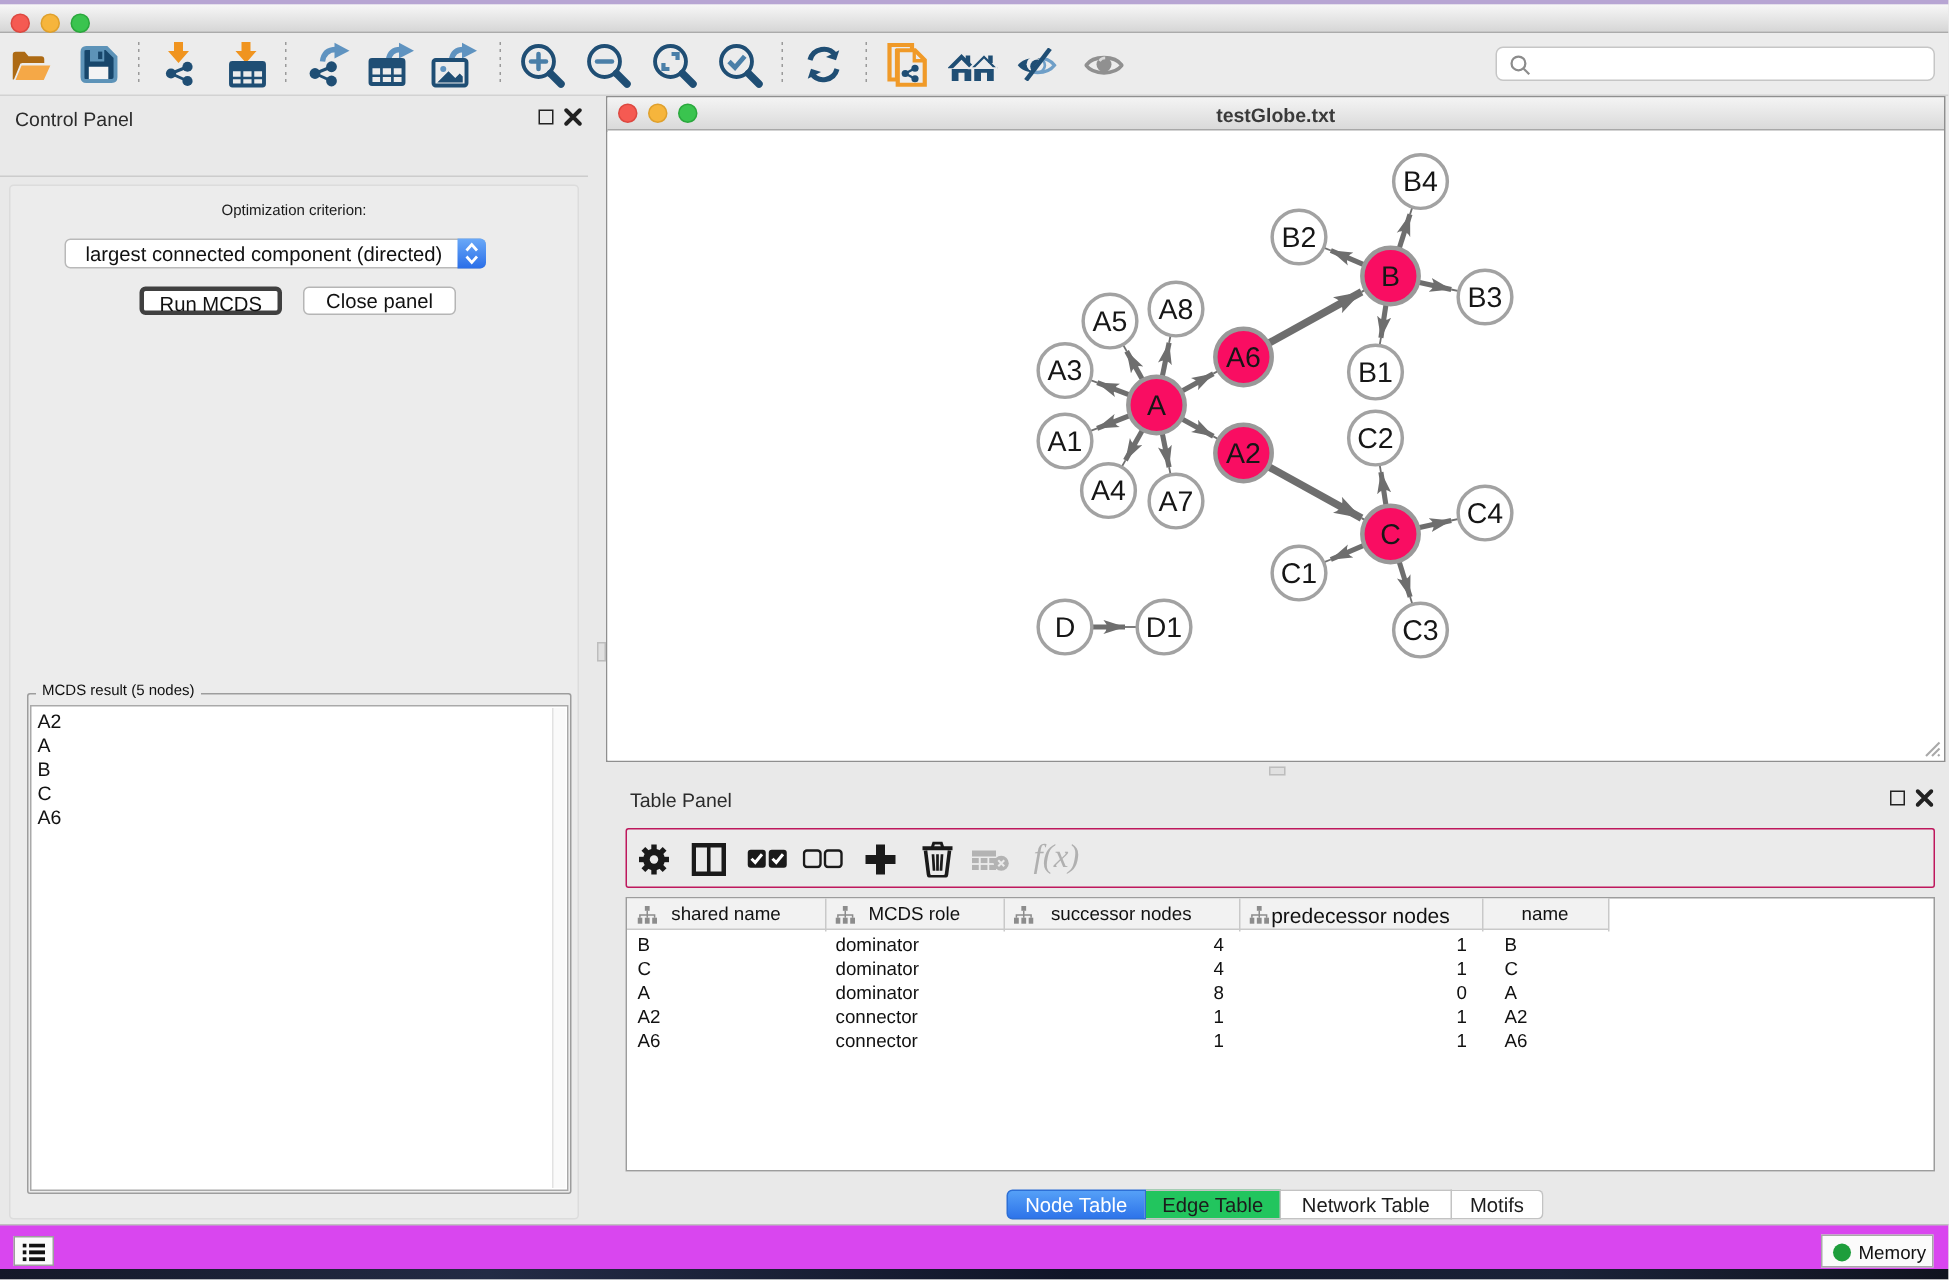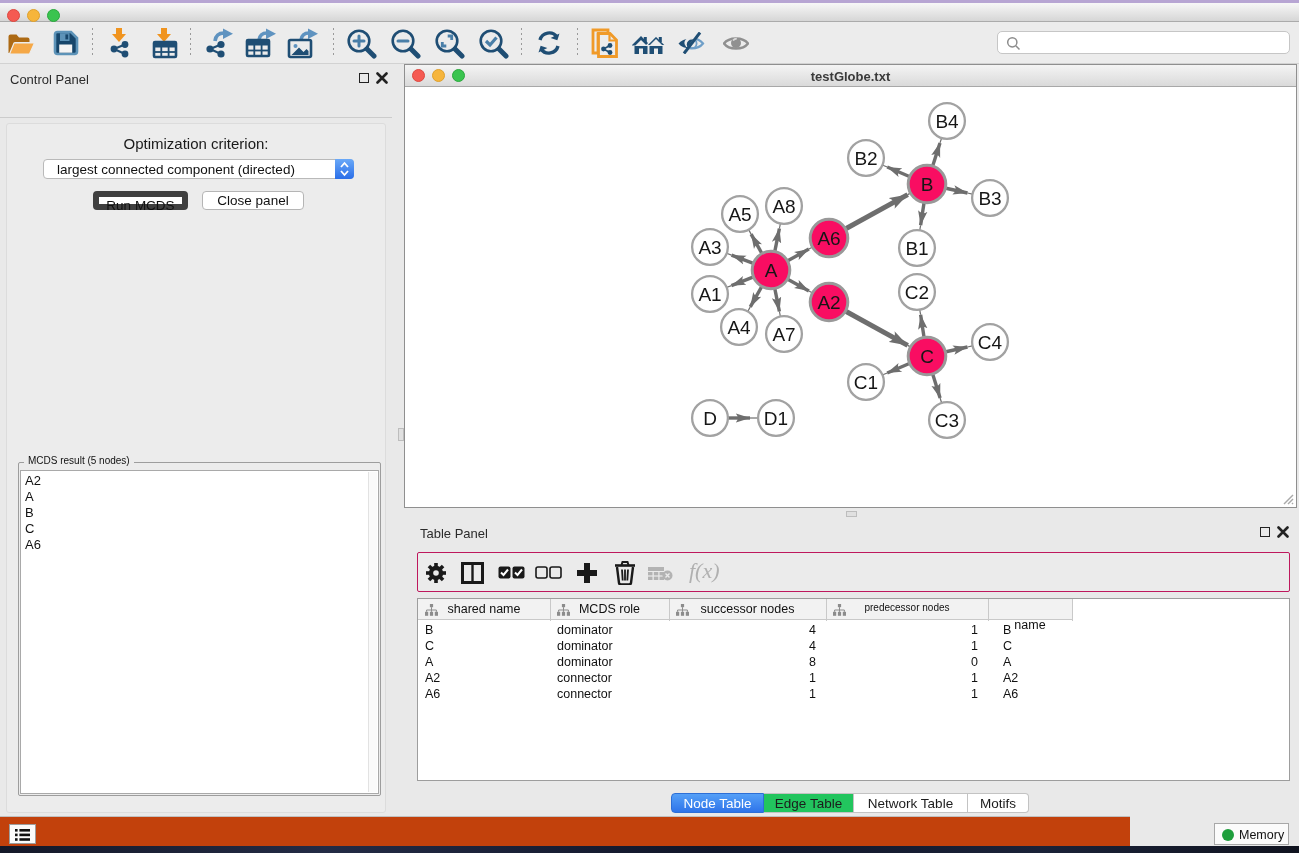--- a/index.html
+++ b/index.html
@@ -311,33 +311,33 @@
 
   <div class="abs" style="left:10px;top:8px;font-size:13px;color:#2b2b2b">Control Panel</div>
   <div class="abs" style="left:359px;top:9px;width:10px;height:10px;border:1.6px solid #222"></div>
   <svg class="abs" style="left:376px;top:8px" width="12" height="12" viewBox="0 0 12 12">
     <path d="M1.5 1.5 L10.5 10.5 M10.5 1.5 L1.5 10.5" stroke="#222" stroke-width="2.6" stroke-linecap="round"></path>
   </svg>
 
   <div class="abs" style="left:0;top:53px;width:392px;height:1px;background:#cccccc"></div>
 
   <div class="abs" style="left:6px;top:59px;width:380px;height:690px;background:#ececec;border:1px solid #dcdcdc;border-radius:3px"></div>
-  <div class="abs" style="left:0;top:71px;width:392px;text-align:center;font-size:15px;color:#1a1a1a">Optimization criterion:</div>
-
-  <div class="abs" style="left:43px;top:95px;width:311px;height:20px;background:#fff;border:1px solid #b9b9b9;border-radius:4px">
+  <div class="abs" style="left:0;top:71px;width:392px;text-align:center;font-size:10px;color:#1a1a1a">Optimization criterion:</div>
+
+  <div class="abs" style="left:43px;top:95px;width:281px;height:20px;background:#fff;border:1px solid #b9b9b9;border-radius:4px">
     <div class="abs" style="left:13px;top:2px;font-size:13.5px;color:#111">largest connected component (directed)</div>
     <div class="abs" style="right:-1px;top:-1px;width:19px;height:20px;background:linear-gradient(#6aa9f8,#2a6ee8);border-radius:0 4px 4px 0">
       <svg width="19" height="20" viewBox="0 0 19 20">
         <path d="M6 8 L9.5 4 L13 8" fill="none" stroke="#fff" stroke-width="1.8"></path>
         <path d="M6 12 L9.5 16 L13 12" fill="none" stroke="#fff" stroke-width="1.8"></path>
       </svg>
     </div>
   </div>
 
-  <div class="abs" style="left:93px;top:127px;width:95px;height:19px;background:#fff;border:6px solid #404040;border-radius:4px;text-align:center;font-size:13.5px;line-height:17px;color:#111">Run MCDS</div>
+  <div class="abs" style="left:93px;top:127px;width:95px;height:19px;background:#fff;border:3px solid #404040;border-radius:4px;text-align:center;font-size:13.5px;line-height:17px;color:#111">Run MCDS</div>
   <div class="abs" style="left:202px;top:127px;width:102px;height:19px;background:#fff;border:1px solid #b5b5b5;border-radius:4px;text-align:center;font-size:13.5px;line-height:17px;color:#111">Close panel</div>
 
   <div class="abs" style="left:18px;top:398px;width:363px;height:334px;border:1px solid #9d9d9d;border-radius:2px"></div>
   <div class="abs" style="left:24px;top:391px;background:#ececec;padding:0 4px;font-size:10px;color:#111">MCDS result (5 nodes)</div>
 
   <div class="abs" style="left:20px;top:406px;width:359px;height:324px;background:#fff;border:1px solid #a9a9a9">
     <div style="padding:2px 0 0 4px;font-size:13px;line-height:16px;color:#111">A2<br>A<br>B<br>C<br>A6</div>
     <div class="abs" style="right:1px;top:1px;width:9px;height:320px;background:#fafafa;border-left:1px solid #e2e2e2"></div>
   </div>
 </div>
@@ -465,23 +465,23 @@
         <g fill="#8c8c8c">
           <rect x="4.9" y="0" width="3.2" height="3.2"></rect>
           <rect x="0" y="7.8" width="3.2" height="4"></rect>
           <rect x="4.9" y="7.8" width="3.2" height="4"></rect>
           <rect x="9.8" y="7.8" width="3.2" height="4"></rect>
         </g>
         <g stroke="#8c8c8c" stroke-width="1">
           <path d="M6.5 3.2 L6.5 6 M1.6 7.8 L1.6 6 L11.4 6 L11.4 7.8 M6.5 6 L6.5 7.8" fill="none"></path>
         </g>
       </svg>
-<div class="abs" style="left:408px;top:3px;width:162px;text-align:center;font-size:10px;color:#111">predecessor nodes</div>
+<div class="abs" style="left:408px;top:3px;width:162px;text-align:center;font-size:14px;color:#111">predecessor nodes</div>
 <div class="abs" style="left:654px;top:0;width:1px;height:22px;background:#c9c9c9"></div>
-<div class="abs" style="left:570px;top:19px;width:84px;text-align:center;font-size:12.5px;color:#111">name</div>
+<div class="abs" style="left:570px;top:3px;width:84px;text-align:center;font-size:12.5px;color:#111">name</div>
 <div class="abs" style="left:7px;top:24px;font-size:12.5px;color:#111">B</div>
 <div class="abs" style="left:139px;top:24px;font-size:12.5px;color:#111">dominator</div>
 <div class="abs" style="left:251px;top:24px;width:147px;text-align:right;font-size:12.5px;color:#111">4</div>
 <div class="abs" style="left:408px;top:24px;width:152px;text-align:right;font-size:12.5px;color:#111">1</div>
 <div class="abs" style="left:585px;top:24px;font-size:12.5px;color:#111">B</div>
 <div class="abs" style="left:7px;top:40px;font-size:12.5px;color:#111">C</div>
 <div class="abs" style="left:139px;top:40px;font-size:12.5px;color:#111">dominator</div>
 <div class="abs" style="left:251px;top:40px;width:147px;text-align:right;font-size:12.5px;color:#111">4</div>
 <div class="abs" style="left:408px;top:40px;width:152px;text-align:right;font-size:12.5px;color:#111">1</div>
 <div class="abs" style="left:585px;top:40px;font-size:12.5px;color:#111">C</div>
@@ -503,21 +503,21 @@
   </div>
 
   <div class="abs" style="left:273px;top:275px;height:20px;display:flex;font-size:13.5px">
     <div style="width:93px;background:linear-gradient(#55a0f7,#2e74ea);border:1px solid #2d6fd6;border-radius:4px 0 0 4px;display:flex;align-items:center;justify-content:center;color:#fff">Node Table</div>
     <div style="width:90px;background:#22c55e;border:1px solid #c3c3c3;border-left:none;display:flex;align-items:center;justify-content:center">Edge Table</div>
     <div style="width:114px;background:#fff;border:1px solid #c3c3c3;border-left:none;display:flex;align-items:center;justify-content:center">Network Table</div>
     <div style="width:61px;background:#fff;border:1px solid #c3c3c3;border-left:none;border-radius:0 4px 4px 0;display:flex;align-items:center;justify-content:center">Motifs</div>
   </div>
 </div>
 
-<div class="abs" style="left:0;top:816px;width:1130px;height:30px;background:#c2410c;border-top:1px solid #c0c0c0">
+<div class="abs" style="left:0;top:816px;width:1299px;height:30px;background:#d946ef;border-top:1px solid #c0c0c0">
   <div class="abs" style="left:9px;top:7px;width:27px;height:20px;background:#fbfbfb;border:1px solid #9e9e9e">
     <svg class="abs" style="left:5px;top:4px" width="15" height="12" viewBox="0 0 15 12">
       <g fill="#111">
         <rect x="0" y="0" width="2.6" height="2.6"></rect>
           <rect x="4.4" y="0" width="10.6" height="2.6"></rect>
         <rect x="0" y="4.6" width="2.6" height="2.6"></rect>
           <rect x="4.4" y="4.6" width="10.6" height="2.6"></rect>
         <rect x="0" y="9.2" width="2.6" height="2.6"></rect>
           <rect x="4.4" y="9.2" width="10.6" height="2.6"></rect>
       </g>

